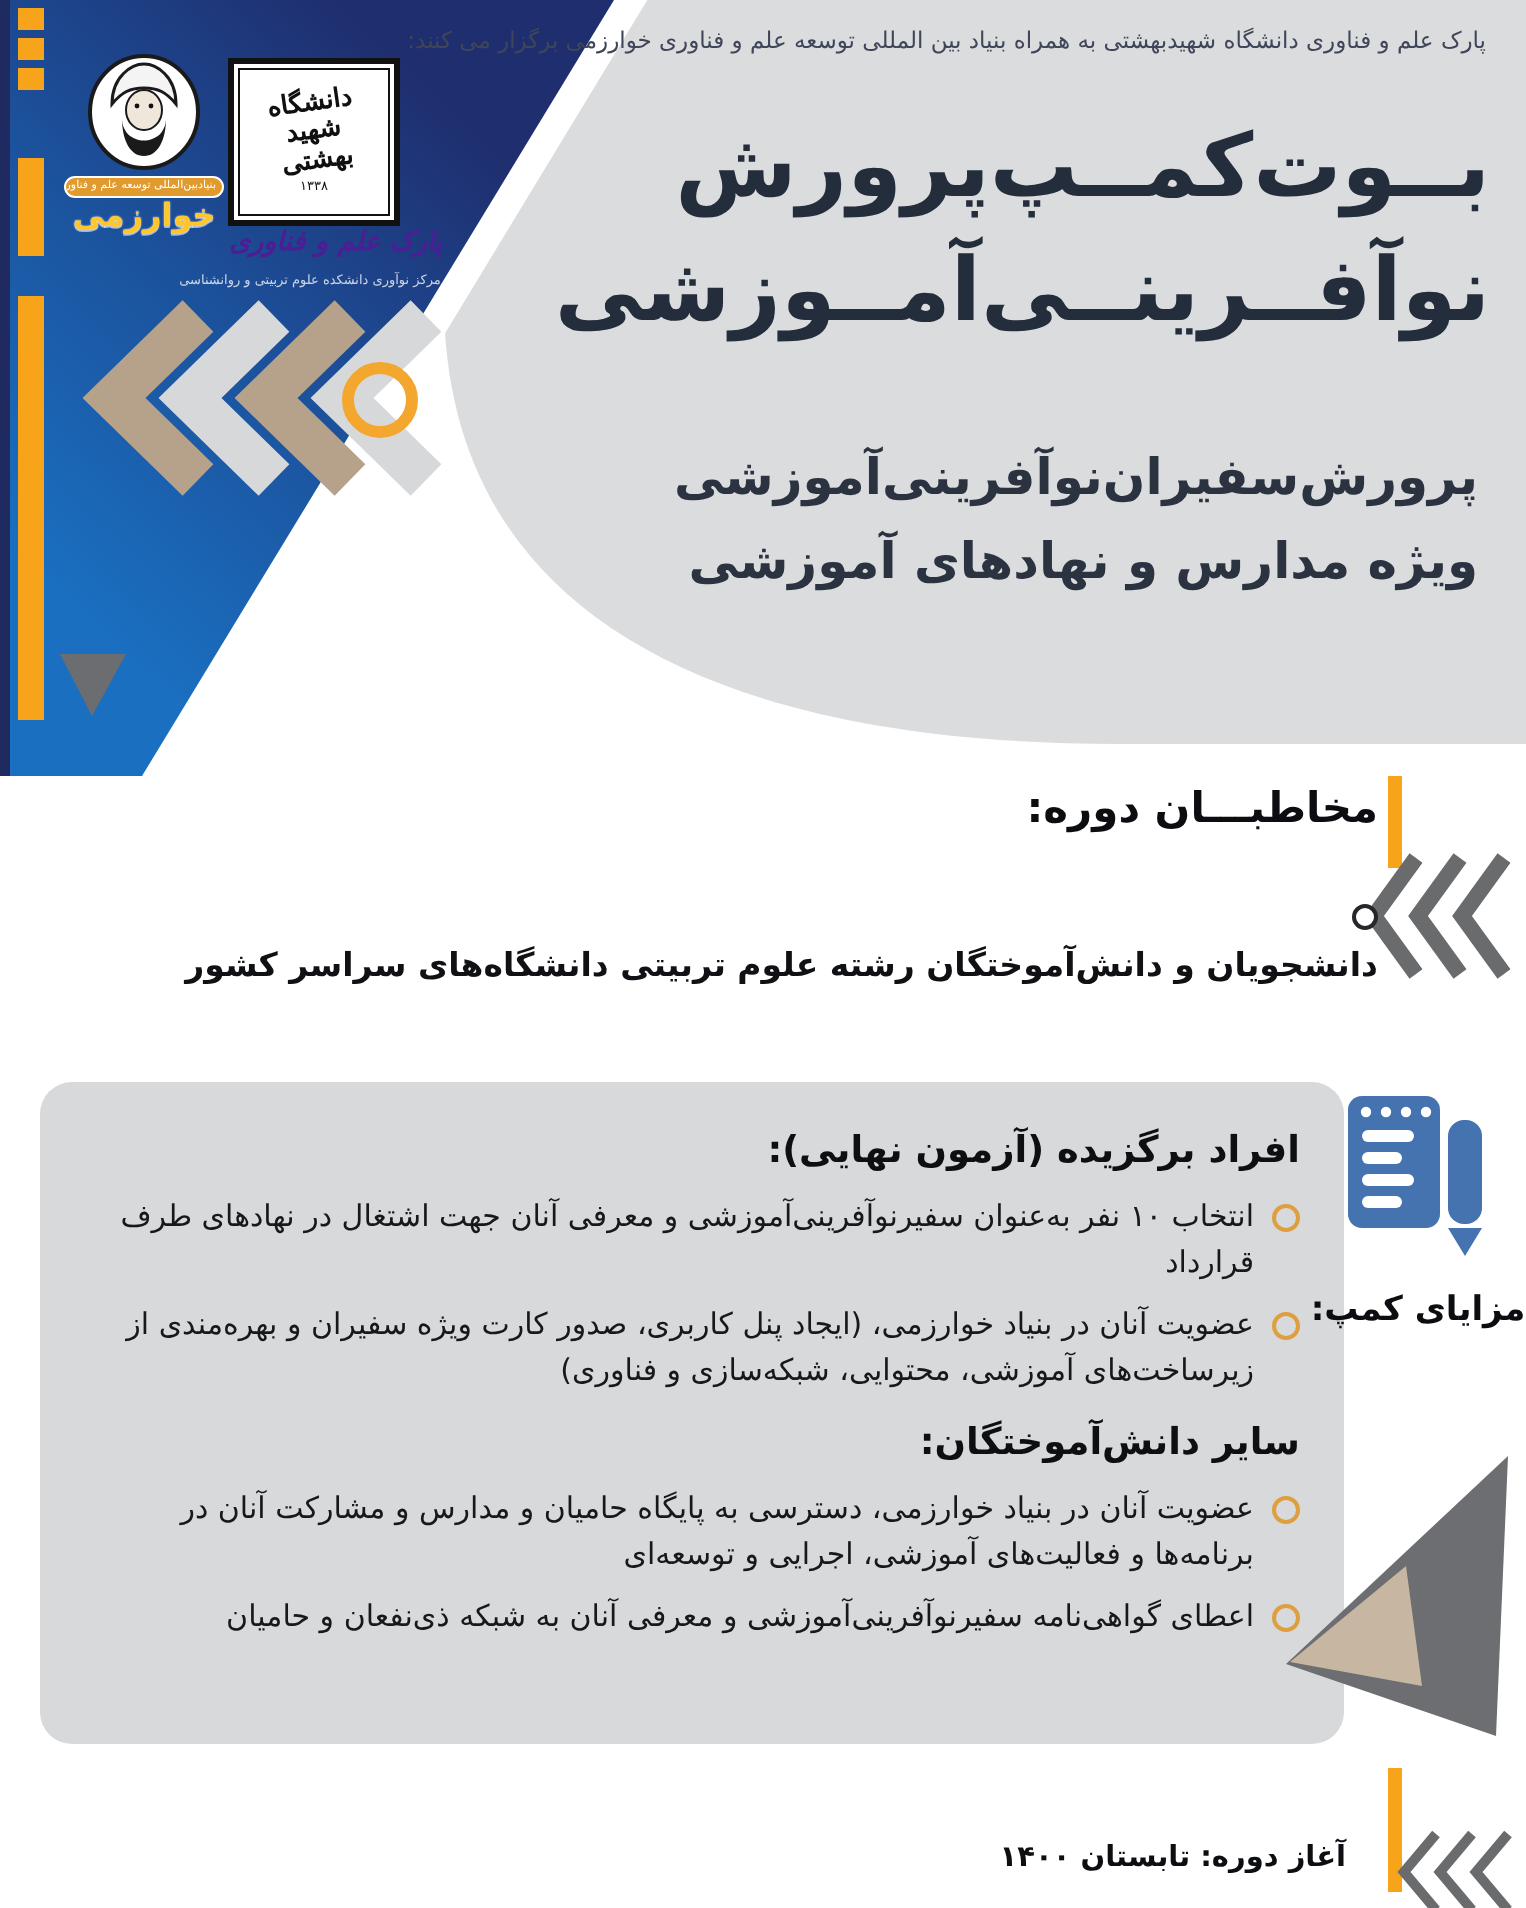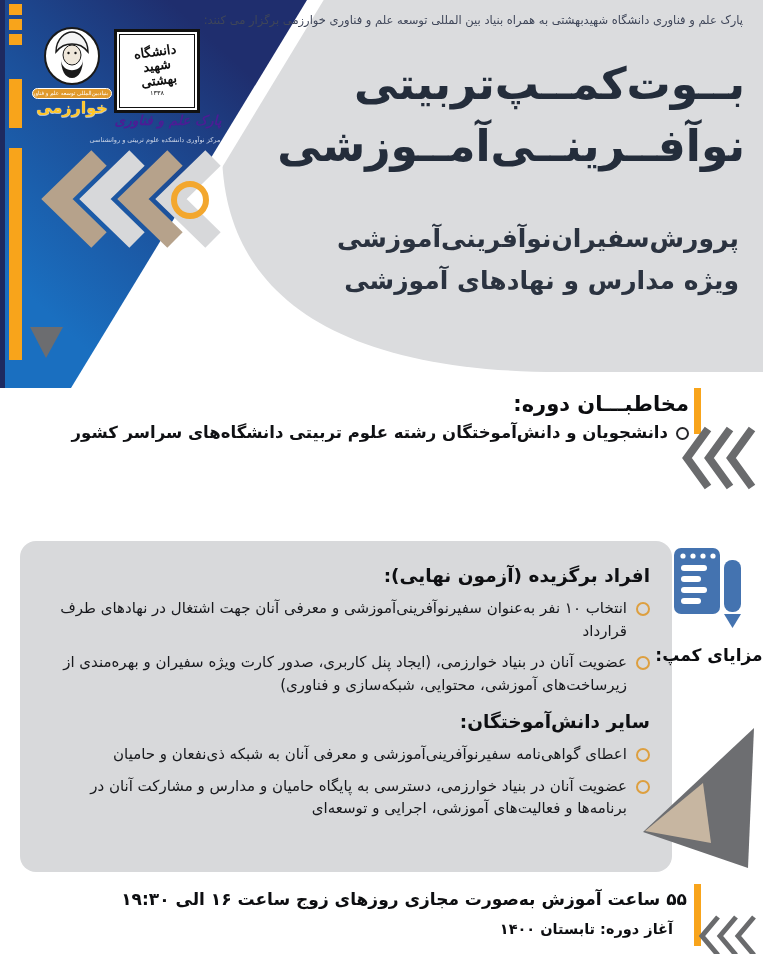--- a/index.html
+++ b/index.html
@@ -36,21 +36,21 @@
   .sbu-year{font-size:6.5px;color:#101010;margin-top:2px;letter-spacing:1px;}
   .park{left:109px;top:112px;width:118px;text-align:center;color:#4c1d95;z-index:2;
     font-family:"DejaVu Serif",serif;font-style:italic;font-weight:bold;font-size:13.5px;white-space:nowrap;}
   .park-sub{left:86px;top:136px;width:138px;text-align:center;color:#e8ecf5;z-index:2;
     font-size:6.5px;white-space:nowrap;opacity:.85;}
 
   
   .aud-heading{top:392px;right:74px;font-size:21px;font-weight:bold;color:#0c0d10;white-space:nowrap;}
   .aud-row{position:absolute;right:74px;z-index:2;display:flex;align-items:flex-start;gap:8px;
     font-size:16.5px;font-weight:bold;color:#101114;white-space:nowrap;}
-  .aud-row1{top:423px;}
+  .aud-row1{top:448px;flex-direction:column;}
   .aud-row2{top:485px;}
   .ring-dark{flex:0 0 auto;width:9px;height:9px;border:2.5px solid #26272b;border-radius:50%;
     background:#fff;margin-top:4px;}
 
   
   .benefits-box{position:absolute;left:20px;top:541px;width:652px;height:331px;background:#d8d9db;
     border-radius:16px;z-index:1;box-sizing:border-box;padding:24px 22px 12px 16px;}
   .b-head{font-size:18.5px;font-weight:bold;color:#0e0f12;margin:0 0 11px 0;}
   .b-head2{margin-top:15px;}
   .b-item{display:flex;align-items:flex-start;gap:9px;font-size:15px;line-height:1.5;
@@ -112,21 +112,21 @@
 
     <rect x="694" y="884" width="7" height="62" fill="#f8a41b"></rect>
     <g fill="none" stroke="#6a6b6d" stroke-width="5">
       <polyline points="754,917 738,936 754,955"></polyline>
       <polyline points="736,917 720,936 736,955"></polyline>
       <polyline points="718,917 702,936 718,955"></polyline>
     </g>
   </svg>
 
   <div class="txt organizer">پارک علم و فناوری دانشگاه شهیدبهشتی به همراه بنیاد بین المللی توسعه علم و فناوری خوارزمی برگزار می کنند:</div>
-  <div class="txt title title1">بــوت‌کمــپ‌تربیتی</div>
+  <div class="txt title title1">بــوت‌کمــپ‌پرورش</div>
   <div class="txt title title2">نوآفــرینــی‌آمــوزشی</div>
   <div class="txt subtitle subtitle1">پرورش‌سفیران‌نوآفرینی‌آموزشی</div>
   <div class="txt subtitle subtitle2">ویژه مدارس و نهادهای آموزشی</div>
 
   <div class="abs khw">
     <svg width="58" height="60" viewBox="0 0 58 60" style="margin:0 auto;">
       <ellipse cx="29" cy="30" rx="27" ry="28" fill="#ffffff" stroke="#1a1a1a" stroke-width="2"></ellipse>
       <path d="M13,26 C13,12 23,6 29,6 C35,6 45,12 45,26 C40,20 36,18 29,18 C22,18 18,20 13,26 Z" fill="#f4f4f4" stroke="#1a1a1a" stroke-width="1.5"></path>
       <ellipse cx="29" cy="29" rx="9" ry="10" fill="#efe7da" stroke="#1a1a1a" stroke-width="1"></ellipse>
       <circle cx="25.5" cy="27" r="1.2" fill="#111"></circle>
@@ -156,25 +156,25 @@
       <span class="ring-gold"></span>
       <span>انتخاب ۱۰ نفر به‌عنوان سفیرنوآفرینی‌آموزشی و معرفی آنان جهت اشتغال در نهادهای طرف قرارداد</span>
     </div>
     <div class="b-item">
       <span class="ring-gold"></span>
       <span>عضویت آنان در بنیاد خوارزمی، (ایجاد پنل کاربری، صدور کارت ویژه سفیران و بهره‌مندی از زیرساخت‌های آموزشی، محتوایی، شبکه‌سازی و فناوری)</span>
     </div>
     <div class="b-head b-head2">سایر دانش‌آموختگان:</div>
     <div class="b-item">
       <span class="ring-gold"></span>
-      <span>اعطای گواهی‌نامه سفیرنوآفرینی‌آموزشی و معرفی آنان به شبکه ذی‌نفعان و حامیان</span>
+      <span>عضویت آنان در بنیاد خوارزمی، دسترسی به پایگاه حامیان و مدارس و مشارکت آنان در برنامه‌ها و فعالیت‌های آموزشی، اجرایی و توسعه‌ای</span>
     </div>
     <div class="b-item">
       <span class="ring-gold"></span>
-      <span>عضویت آنان در بنیاد خوارزمی، دسترسی به پایگاه حامیان و مدارس و مشارکت آنان در برنامه‌ها و فعالیت‌های آموزشی، اجرایی و توسعه‌ای</span>
+      <span>اعطای گواهی‌نامه سفیرنوآفرینی‌آموزشی و معرفی آنان به شبکه ذی‌نفعان و حامیان</span>
     </div>
   </div>
 
   <svg class="pad-icon" width="88" height="100" viewBox="0 0 88 100">
     <rect x="8" y="8" width="46" height="66" rx="7" fill="#4473b0"></rect>
     <circle cx="17" cy="16" r="2.6" fill="#fff"></circle>
     <circle cx="27" cy="16" r="2.6" fill="#fff"></circle>
     <circle cx="37" cy="16" r="2.6" fill="#fff"></circle>
     <circle cx="47" cy="16" r="2.6" fill="#fff"></circle>
     <rect x="15" y="25" width="26" height="6" rx="3" fill="#fff"></rect>
@@ -184,16 +184,15 @@
     <rect x="58" y="20" width="17" height="52" rx="8" fill="#4473b0"></rect>
     <polygon points="58,74 75,74 66.5,88" fill="#4473b0"></polygon>
   </svg>
   <div class="txt benefit-label">مزایای کمپ:</div>
 
   <svg class="arrow-svg" style="left:610px;top:700px;" width="153" height="215" viewBox="610 700 153 215">
     <polygon points="643,832 754,728 748,868" fill="#6d6e71"></polygon>
     <polygon points="645,831 703,783 711,843" fill="#c7b6a1"></polygon>
   </svg>
 
-  <div class="txt f-line1">۵۵ ساعت آموزش به‌صورت مجازی روزهای زوج ساعت ۱۶ الی ۱۹:۳۰</div>
   <div class="txt f-line2">آغاز دوره: تابستان ۱۴۰۰</div>
 
 </div>
 
 </body></html>

